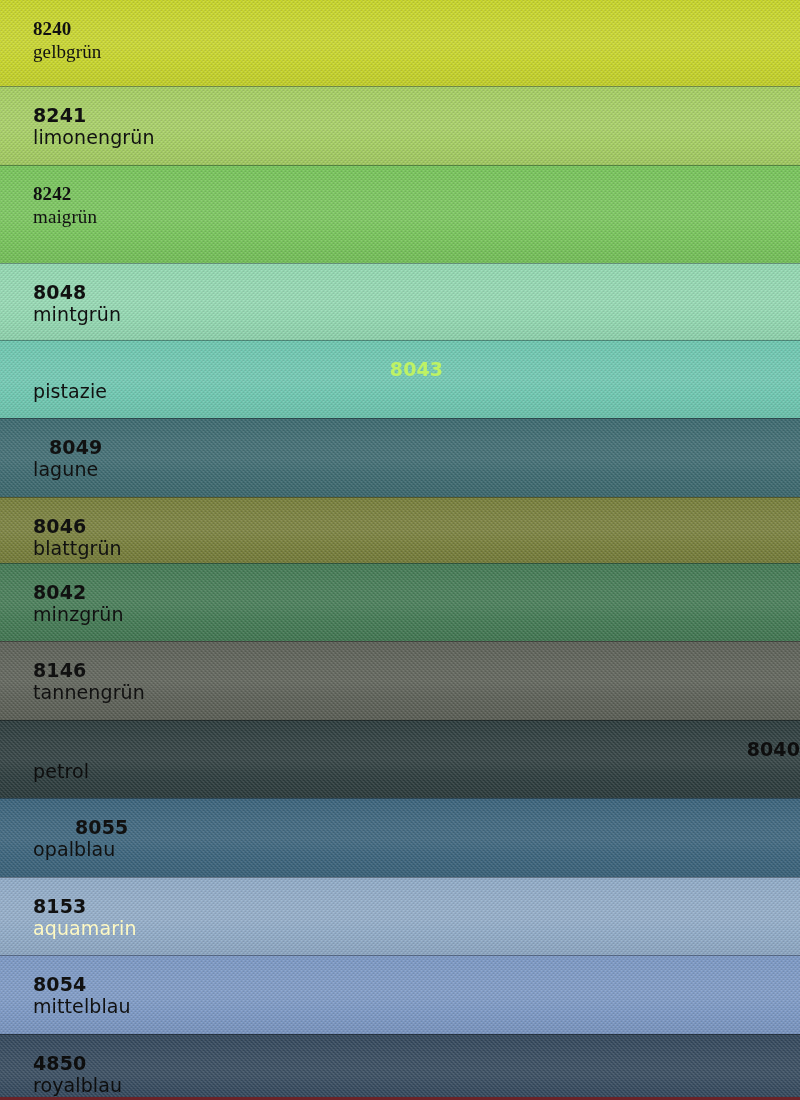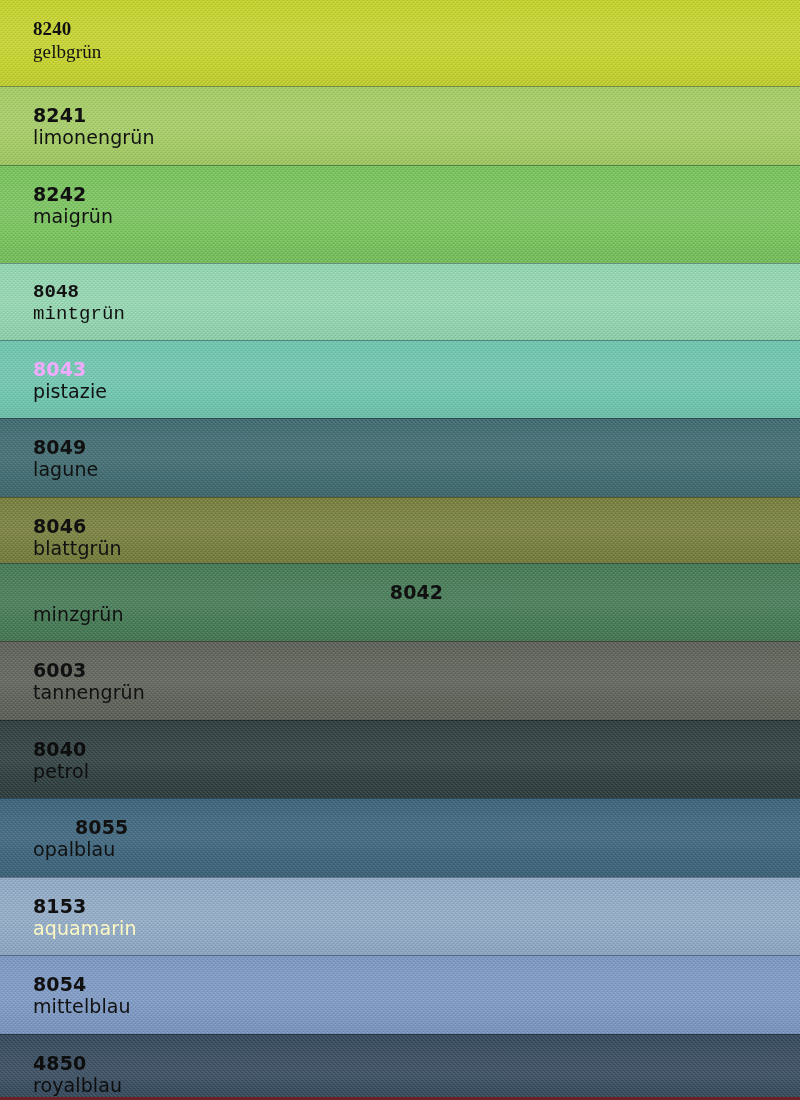--- a/index.html
+++ b/index.html
@@ -146,61 +146,61 @@
         <div class="swatch-fill" style="background: rgb(168, 210, 100);"></div>
         <div class="swatch-weave"></div>
         <div class="swatch-threads"></div>
         <div class="swatch-sheen"></div>
         <div class="swatch-divider"></div>
         <div class="swatch-label">
           <span class="swatch-code" style="color: rgb(17, 17, 17);">8241</span>
           <span class="swatch-name" style="color: rgb(17, 17, 17);">limonengrün</span>
         </div>
       </div>
-      <div class="swatch-row" style="height: 98px;">
+      <div class="swatch-row" style="height: 98px; font-family: Liberation Serif, serif;">
         <div class="swatch-fill" style="background: rgb(121, 200, 92);"></div>
         <div class="swatch-weave"></div>
         <div class="swatch-threads"></div>
         <div class="swatch-sheen"></div>
         <div class="swatch-divider"></div>
         <div class="swatch-label">
           <span class="swatch-code" style="color: rgb(17, 17, 17);">8242</span>
           <span class="swatch-name" style="color: rgb(17, 17, 17);">maigrün</span>
         </div>
       </div>
-      <div class="swatch-row" style="height: 77px; font-family: Liberation Mono, monospace;">
+      <div class="swatch-row" style="height: 77px;">
         <div class="swatch-fill" style="background: rgb(149, 220, 180);"></div>
         <div class="swatch-weave"></div>
         <div class="swatch-threads"></div>
         <div class="swatch-sheen"></div>
         <div class="swatch-divider"></div>
         <div class="swatch-label">
           <span class="swatch-code" style="color: rgb(17, 17, 17);">8048</span>
           <span class="swatch-name" style="color: rgb(17, 17, 17);">mintgrün</span>
         </div>
       </div>
       <div class="swatch-row" style="height: 78.5px;">
         <div class="swatch-fill" style="background: rgb(111, 203, 179);"></div>
         <div class="swatch-weave"></div>
         <div class="swatch-threads"></div>
         <div class="swatch-sheen"></div>
         <div class="swatch-divider"></div>
         <div class="swatch-label">
-          <span class="swatch-code" style="color: #f0abfc;">8043</span>
+          <span class="swatch-code" style="color: #bef264; text-align: center;">8043</span>
           <span class="swatch-name" style="color: rgb(17, 17, 17);">pistazie</span>
         </div>
       </div>
       <div class="swatch-row" style="height: 78.5px;">
         <div class="swatch-fill" style="background: rgb(61, 107, 113);"></div>
         <div class="swatch-weave"></div>
         <div class="swatch-threads"></div>
         <div class="swatch-sheen"></div>
         <div class="swatch-divider"></div>
         <div class="swatch-label">
-          <span class="swatch-code" style="color: rgb(17, 17, 17);">8049</span>
+          <span class="swatch-code" style="color: rgb(17, 17, 17); padding-left: 16px;">8049</span>
           <span class="swatch-name" style="color: rgb(17, 17, 17);">lagune</span>
         </div>
       </div>
       <div class="swatch-row" style="height: 66px;">
         <div class="swatch-fill" style="background: rgb(120, 128, 58);"></div>
         <div class="swatch-weave"></div>
         <div class="swatch-threads"></div>
         <div class="swatch-sheen"></div>
         <div class="swatch-divider"></div>
         <div class="swatch-label">
@@ -208,43 +208,43 @@
           <span class="swatch-name" style="color: rgb(17, 17, 17);">blattgrün</span>
         </div>
       </div>
       <div class="swatch-row" style="height: 78.5px;">
         <div class="swatch-fill" style="background: rgb(67, 123, 84);"></div>
         <div class="swatch-weave"></div>
         <div class="swatch-threads"></div>
         <div class="swatch-sheen"></div>
         <div class="swatch-divider"></div>
         <div class="swatch-label">
-          <span class="swatch-code" style="color: rgb(17, 17, 17); text-align: center;">8042</span>
+          <span class="swatch-code" style="color: rgb(17, 17, 17);">8042</span>
           <span class="swatch-name" style="color: rgb(17, 17, 17);">minzgrün</span>
         </div>
       </div>
       <div class="swatch-row" style="height: 78.5px;">
         <div class="swatch-fill" style="background: rgb(93, 97, 88);"></div>
         <div class="swatch-weave"></div>
         <div class="swatch-threads"></div>
         <div class="swatch-sheen"></div>
         <div class="swatch-divider"></div>
         <div class="swatch-label">
-          <span class="swatch-code" style="color: rgb(17, 17, 17);">6003</span>
+          <span class="swatch-code" style="color: rgb(17, 17, 17);">8146</span>
           <span class="swatch-name" style="color: rgb(17, 17, 17);">tannengrün</span>
         </div>
       </div>
       <div class="swatch-row" style="height: 78.5px;">
         <div class="swatch-fill" style="background: rgb(43, 59, 60);"></div>
         <div class="swatch-weave"></div>
         <div class="swatch-threads"></div>
         <div class="swatch-sheen"></div>
         <div class="swatch-divider"></div>
         <div class="swatch-label">
-          <span class="swatch-code" style="color: rgb(14, 14, 14);">8040</span>
+          <span class="swatch-code" style="color: rgb(14, 14, 14); text-align: right;">8040</span>
           <span class="swatch-name" style="color: rgb(14, 14, 14);">petrol</span>
         </div>
       </div>
       <div class="swatch-row" style="height: 78.5px;">
         <div class="swatch-fill" style="background: rgb(58, 100, 125);"></div>
         <div class="swatch-weave"></div>
         <div class="swatch-threads"></div>
         <div class="swatch-sheen"></div>
         <div class="swatch-divider"></div>
         <div class="swatch-label">

